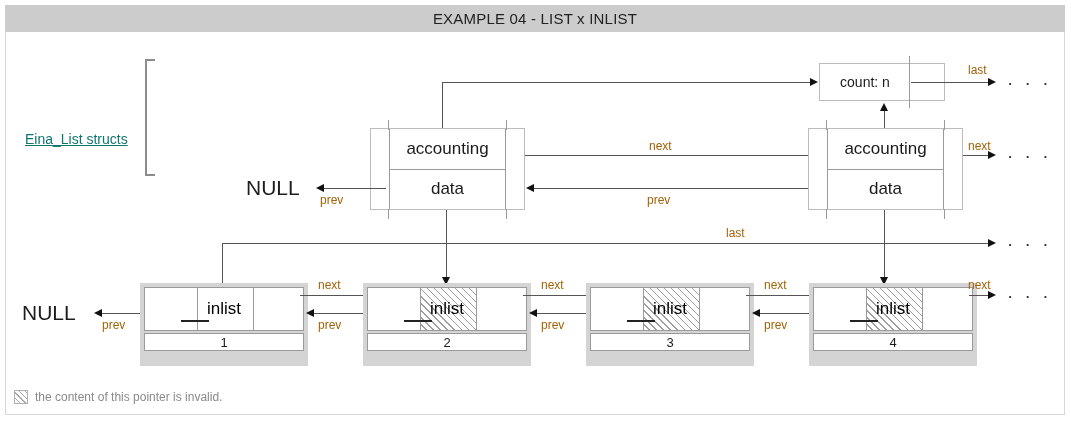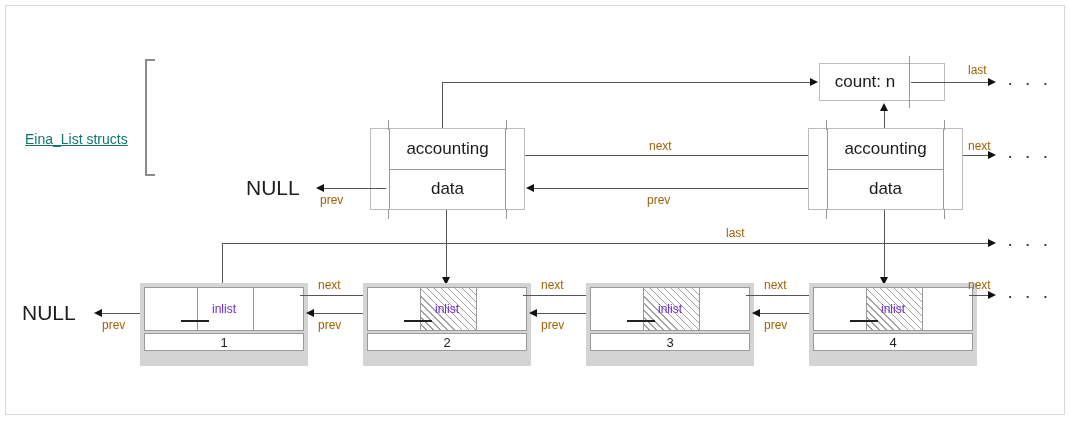--- a/index.html
+++ b/index.html
@@ -159,21 +159,21 @@
     background: #ffffff;
     display: flex;
     align-items: center;
   }
   .count-node .count-text {
     position: absolute;
     left: 0; right: 34px; top: 0; bottom: 0;
     display: flex;
     align-items: center;
     justify-content: center;
-    font-size: 17px;
+    font-size: 14px;
     color: #1b1b1b;
   }
   .count-node .divider {
     position: absolute;
     right: 34px; top: -8px; bottom: -8px;
     width: 0;
     border-left: 1px solid #9a9a9a;
   }
 
   
@@ -205,22 +205,22 @@
       #ffffff 0px, #ffffff 4px,
       #9f9f9f 4px, #9f9f9f 5px
     );
   }
   .inlist-node .inl-label {
     position: absolute;
     left: 0; right: 0; top: 0; bottom: 0;
     display: flex;
     align-items: center;
     justify-content: center;
-    font-size: 12px;
-    color: #6d28d9;
+    font-size: 17px;
+    color: #000000;
     z-index: 3;
     text-align: right;
   }
   
   .inl-underscore {
     position: absolute;
     z-index: 4;
     height: 0;
     border-top: 2px solid #222222;
   }
@@ -262,20 +262,23 @@
     white-space: nowrap;
   }
 </style>
 </head>
 <body>
 
 <div id="root">
 
   <div class="page-frame"></div>
 
+  <div class="title-bar">
+    <span>EXAMPLE 04 - LIST x INLIST</span>
+  </div>
 
   <div class="group-label" style="left:25px; top:131px;">Eina_List structs</div>
   <div class="bracket" style="left:145px; top:59px; height:117px;"></div>
 
   <div class="count-node" style="left:819px; top:63px; width:126px; height:38px;">
     <div class="count-text">count: n</div>
     <div class="divider"></div>
   </div>
 
   <div class="hline" style="left:911px; top:82px; width:78px;"></div>
@@ -412,14 +415,18 @@
     </div>
     <div class="inl-row first">4</div>
   </div>
   <div class="inl-underscore" style="left:850px; top:320px; width:28px;"></div>
 
   <div class="hline" style="left:969px; top:295px; width:20px;"></div>
   <div class="arrow-r" style="left:988px; top:291px;"></div>
   <div class="edge-label" style="left:968px; top:278px;">next</div>
   <div class="ellipsis" style="left:1007px; top:285px;">· · ·</div>
 
+  <div class="legend" style="left:14px; top:390px;">
+    <div class="legend-swatch"></div>
+    <div class="legend-text">the content of this pointer is invalid.</div>
+  </div>
 
 </div>
 
 </body></html>

